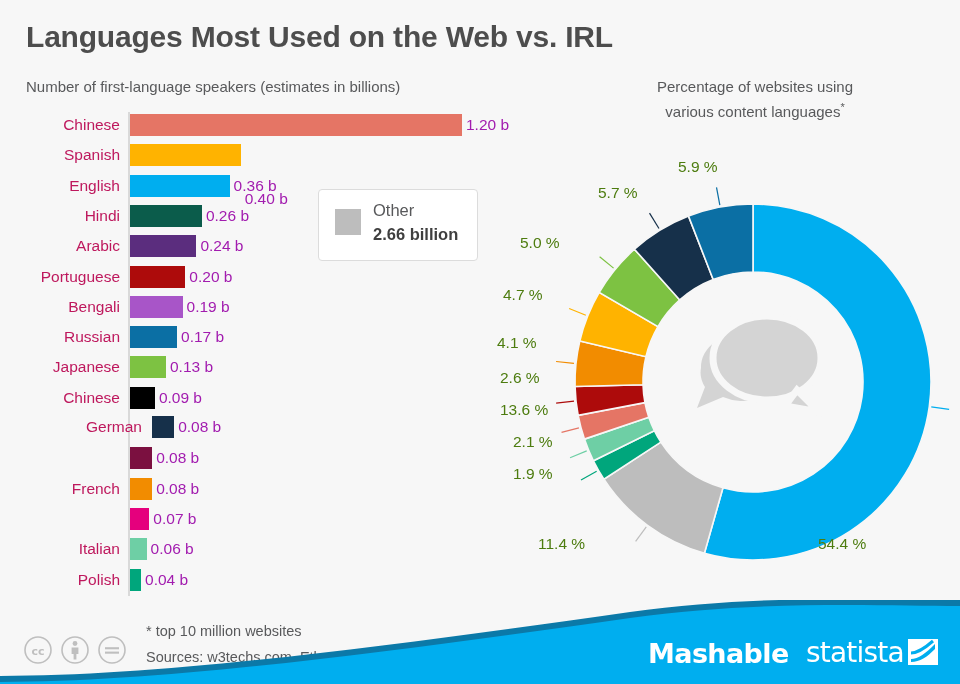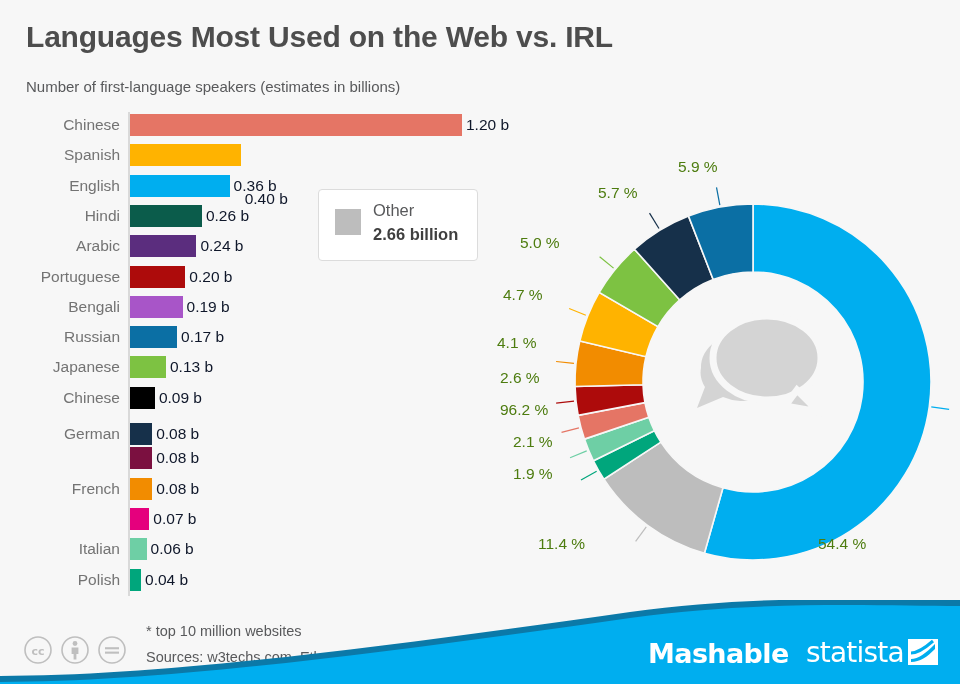--- a/index.html
+++ b/index.html
@@ -76,36 +76,36 @@
   }
   .bar-label {
     position: absolute;
     left: 0;
     top: 0;
     width: 120px;
     height: 30px;
     line-height: 30px;
     text-align: right;
     font-size: 15.5px;
-    color: #737373;
+    color: #be185d;
     white-space: nowrap;
   }
   .bar-rect {
     position: absolute;
     left: 130px;
     top: 4px;
     height: 22px;
   }
   .bar-value {
     position: absolute;
     top: 0;
     height: 30px;
     line-height: 30px;
     font-size: 15.5px;
-    color: #0f172a;
+    color: #a21caf;
     white-space: nowrap;
   }
 
   
   #other-box {
     position: absolute;
     left: 318px;
     top: 189px;
     width: 160px;
     height: 72px;
@@ -215,20 +215,24 @@
 </style>
 </head>
 <body>
 
 <div id="infographic">
 
   <div id="title">Languages Most Used on the Web vs. IRL</div>
 
   <div id="bar-subtitle">Number of first-language speakers (estimates in billions)</div>
 
+  <div id="donut-subtitle">
+    <span>Percentage of websites using</span><br>
+    <span>various content languages</span><span class="ast">*</span>
+  </div>
 
   <div id="bars">
     <div id="axis-line"></div>
     <div id="bar-rows">
         <div class="bar-row" style="top: 0px;">
           <div class="bar-label">Chinese</div>
           <div class="bar-rect" style="width: 332px; background: rgb(229, 117, 101);"></div>
           <div class="bar-value" style="left: 466px;">1.20 b</div>
         </div>
         <div class="bar-row" style="top: 30.3px;">
@@ -269,21 +273,21 @@
         <div class="bar-row" style="top: 242.4px;">
           <div class="bar-label">Japanese</div>
           <div class="bar-rect" style="width: 35.9667px; background: rgb(125, 194, 66);"></div>
           <div class="bar-value" style="left: 169.967px;">0.13 b</div>
         </div>
         <div class="bar-row" style="top: 272.7px;">
           <div class="bar-label">Chinese</div>
           <div class="bar-rect" style="width: 24.9px; background: rgb(0, 0, 0);"></div>
           <div class="bar-value" style="left: 158.9px;">0.09 b</div>
         </div>
-        <div class="bar-row" style="top: 309px;">
+        <div class="bar-row" style="top: 302px; margin-left: 22px;">
           <div class="bar-label">German</div>
           <div class="bar-rect" style="width: 22.1333px; background: rgb(22, 48, 74);"></div>
           <div class="bar-value" style="left: 156.133px;">0.08 b</div>
         </div>
         <div class="bar-row" style="top: 333.3px;">
           <div class="bar-rect" style="width: 22.1333px; background: rgb(123, 16, 64);"></div>
           <div class="bar-value" style="left: 156.133px;">0.08 b</div>
         </div>
         <div class="bar-row" style="top: 363.6px;">
           <div class="bar-label">French</div>
@@ -345,21 +349,21 @@
         <path d="M -52,-14 a 42,34 0 1 1 22,29 l -26,11 l 8,-21 a 36,30 0 0 1 -4,-19 z" fill="#d4d4d4"></path>
         <ellipse cx="14" cy="-24" rx="54" ry="42" fill="#d4d4d4" stroke="#f7f7f7" stroke-width="7"></ellipse>
         <path d="M 44,8 l 22,22 l -34,-6 z" fill="#d4d4d4" stroke="#f7f7f7" stroke-width="7"></path>
       </g>
     </svg>
     <div id="pct-labels">
         <div class="pct-label" style="left: 338px; top: 395px;">54.4 %</div>
         <div class="pct-label" style="left: 58px; top: 395px;">11.4 %</div>
         <div class="pct-label" style="left: 33px; top: 325px;">1.9 %</div>
         <div class="pct-label" style="left: 33px; top: 293px;">2.1 %</div>
-        <div class="pct-label" style="left: 20px; top: 261px;">96.2 %</div>
+        <div class="pct-label" style="left: 20px; top: 261px;">13.6 %</div>
         <div class="pct-label" style="left: 20px; top: 229px;">2.6 %</div>
         <div class="pct-label" style="left: 17px; top: 194px;">4.1 %</div>
         <div class="pct-label" style="left: 23px; top: 146px;">4.7 %</div>
         <div class="pct-label" style="left: 40px; top: 94px;">5.0 %</div>
         <div class="pct-label" style="left: 118px; top: 44px;">5.7 %</div>
         <div class="pct-label" style="left: 198px; top: 18px;">5.9 %</div>
       </div>
   </div>
 
   <div id="footer-note1">* top 10 million websites</div>

